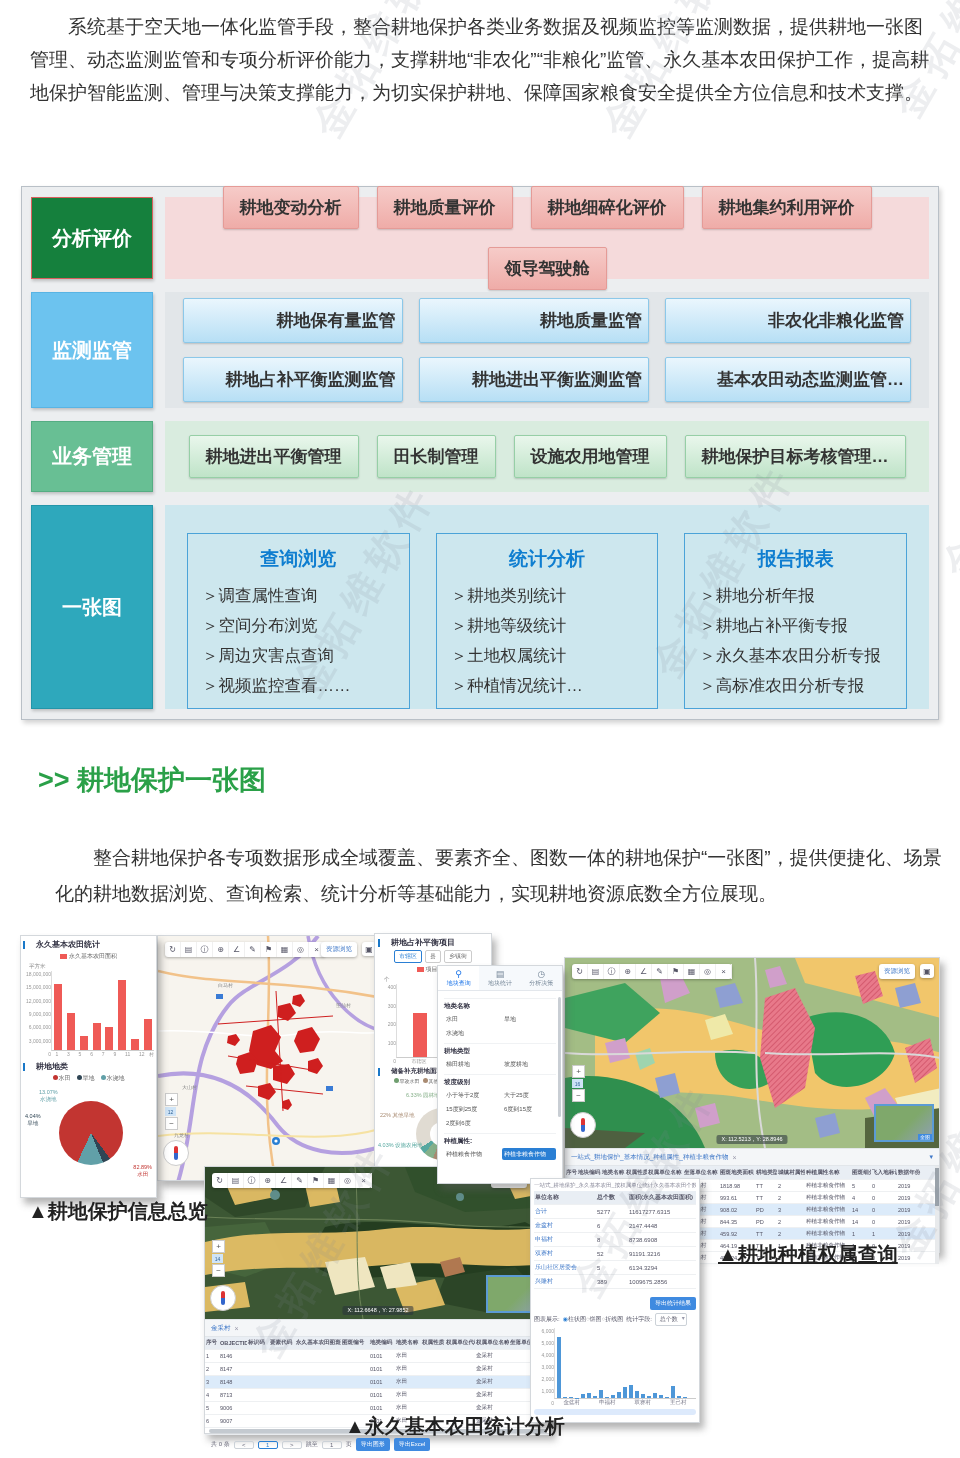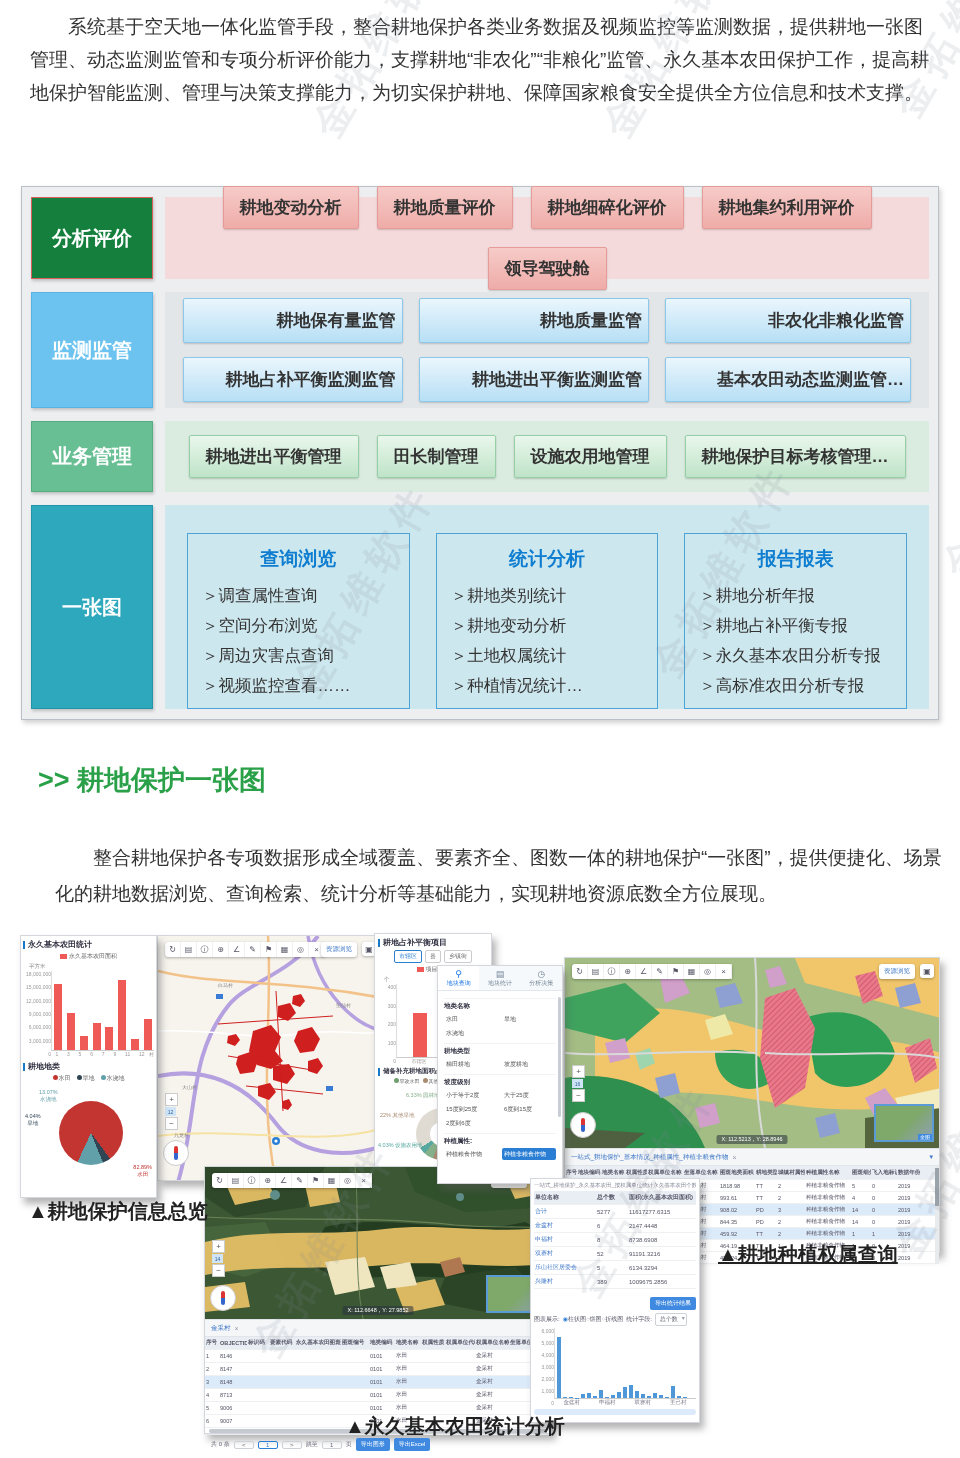--- a/index.html
+++ b/index.html
@@ -42,21 +42,21 @@
   .arch-panel{border:1px solid #4ba3d8;padding:8px 14px;}
   .panel-title{text-align:center;color:#0f7ed0;font-size:19px;font-weight:bold;margin:4px 0 8px;}
   .panel-item{font-size:16.5px;color:#333;line-height:30px;white-space:nowrap;}
   
   .caption{position:absolute;font-size:20px;font-weight:bold;color:#222;z-index:40;}
   
   .shot{position:absolute;background:#fff;border:1px solid #d4d8dc;box-sizing:border-box;
         box-shadow:4px 6px 7px rgba(90,90,90,.45);}
   
   .panel-overview{left:20px;top:935px;width:137px;height:263px;z-index:2;padding:3px 2px;}
-  .mini-title{display:flex;align-items:center;gap:3px;font-size:8px;font-weight:bold;color:#334;}
+  .mini-title{display:flex;align-items:center;gap:11px;font-size:8px;font-weight:bold;color:#334;}
   .accent{display:inline-block;width:2px;height:8px;background:#1a78c8;}
   .leg-center{display:flex;justify-content:center;align-items:center;gap:2px;font-size:6px;color:#666;margin:2px 0;}
   .sw{display:inline-block;width:7px;height:5px;background:#ef5a56;}
   .unit{font-size:5.5px;color:#888;margin-left:6px;}
   .chart-row{display:flex;margin-top:1px;}
   .yticks{display:flex;flex-direction:column;justify-content:space-between;align-items:flex-end;
           width:28px;font-size:5px;color:#999;height:86px;}
   .plot{position:relative;flex:1;height:86px;border-left:1px solid #ddd;border-bottom:1px solid #ccc;}
   .bars{display:flex;align-items:flex-end;justify-content:space-around;height:100%;}
   .vbar{display:inline-block;}
@@ -224,21 +224,21 @@
               <div class="arch-panel">
                 <div class="panel-title">查询浏览</div>
                 <div class="panel-item">＞调查属性查询</div>
                 <div class="panel-item">＞空间分布浏览</div>
                 <div class="panel-item">＞周边灾害点查询</div>
                 <div class="panel-item">＞视频监控查看……</div>
               </div>
               <div class="arch-panel">
                 <div class="panel-title">统计分析</div>
                 <div class="panel-item">＞耕地类别统计</div>
-                <div class="panel-item">＞耕地变动分析</div>
+                <div class="panel-item">＞耕地等级统计</div>
                 <div class="panel-item">＞土地权属统计</div>
                 <div class="panel-item">＞种植情况统计…</div>
               </div>
               <div class="arch-panel">
                 <div class="panel-title">报告报表</div>
                 <div class="panel-item">＞耕地分析年报</div>
                 <div class="panel-item">＞耕地占补平衡专报</div>
                 <div class="panel-item">＞永久基本农田分析专报</div>
                 <div class="panel-item">＞高标准农田分析专报</div>
               </div>

